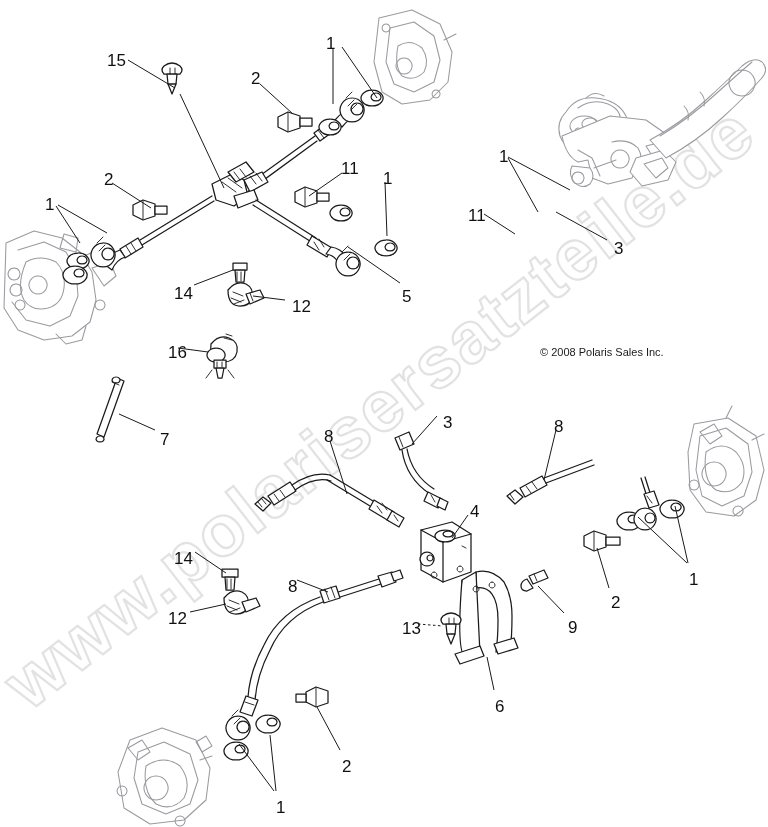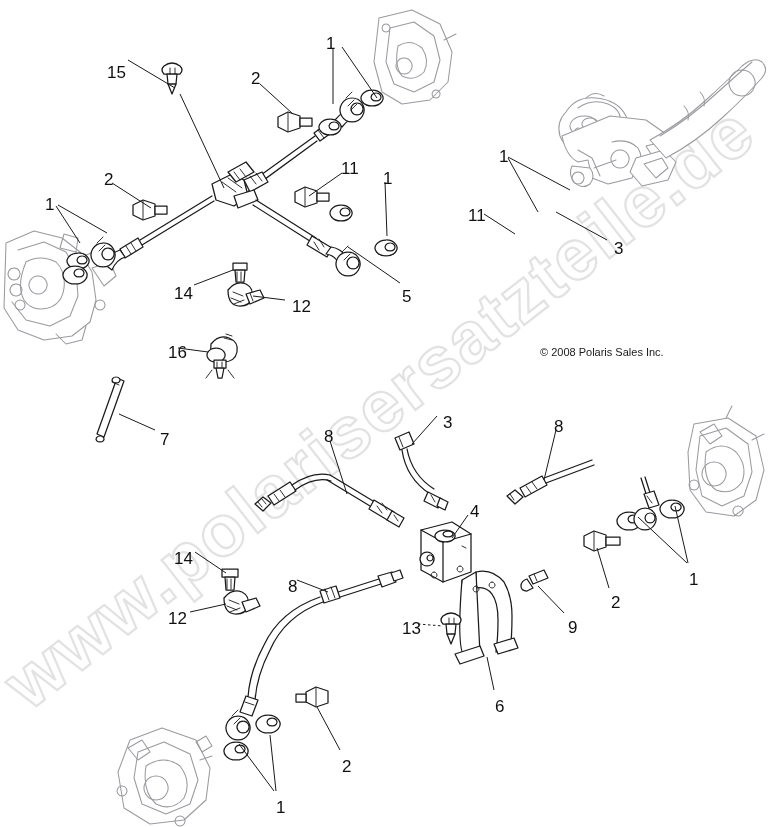--- a/index.html
+++ b/index.html
@@ -460,21 +460,21 @@
       <path class="leader" d="M609 588 L597 548"></path>
       <path class="leader" d="M688 563 L675 506"></path>
       <path class="leader" d="M687 563 L638 517"></path>
       <path class="leader" d="M340 750 L317 707"></path>
       <path class="leader" d="M276 791 L270 735"></path>
       <path class="leader" d="M274 791 L239 744"></path>
     </g>
   </svg>
 
   <div id="label-layer">
-    <span class="callout" style="left:107px; top:52px;margin-top:12px;">15</span>
+    <span class="callout" style="left:107px; top:52px;">15</span>
     <span class="callout" style="left:326px; top:35px;">1</span>
     <span class="callout" style="left:251px; top:70px;">2</span>
     <span class="callout" style="left:499px; top:148px;">1</span>
     <span class="callout" style="left:341px; top:160px;">11</span>
     <span class="callout" style="left:383px; top:170px;">1</span>
     <span class="callout" style="left:104px; top:171px;">2</span>
     <span class="callout" style="left:45px;  top:196px;">1</span>
     <span class="callout" style="left:468px; top:207px;">11</span>
     <span class="callout" style="left:614px; top:240px;">3</span>
     <span class="callout" style="left:174px; top:285px;">14</span>

